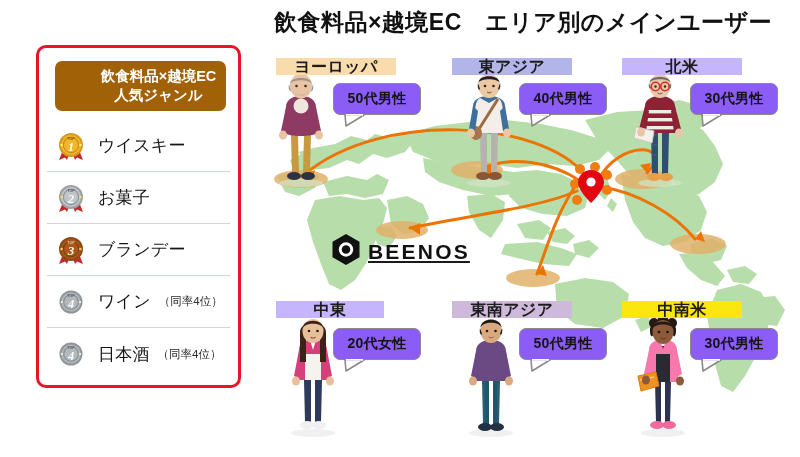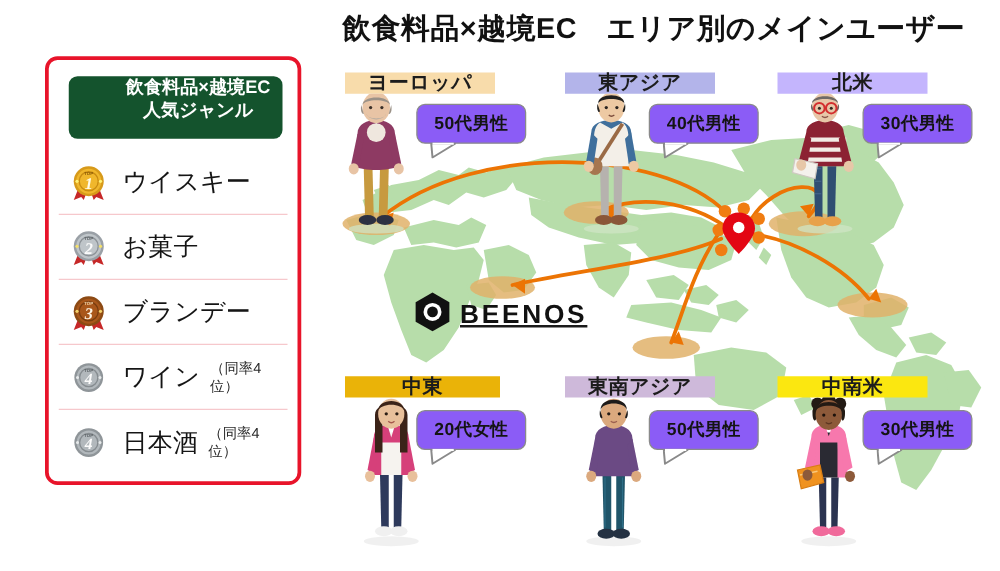--- a/index.html
+++ b/index.html
@@ -49,30 +49,30 @@
     border-radius: 10px;
     background: #ffffff;
     box-sizing: border-box;
   }
   .rank-badge {
     position: absolute;
     left: 16px;
     top: 13px;
     width: 171px;
     height: 50px;
-    background: #14532d;
+    background: #a16207;
     border-radius: 7px;
     color: #ffffff;
     font-size: 14.5px;
     font-weight: bold;
     text-align: center;
     display: flex;
     flex-direction: column;
     align-items: center;
-    justify-content: flex-start;
+    justify-content: center;
     line-height: 1.32;
     box-sizing: border-box;
     padding-left: 36px;
   }
   .rank-list {
     position: absolute;
     left: 8px;
     top: 72px;
     right: 8px;
     bottom: 6px;
@@ -90,21 +90,21 @@
   .medal {
     position: relative;
     width: 32px;
     height: 32px;
     flex: 0 0 32px;
     margin-right: 11px;
   }
   .medal svg { display: block; }
 
   .rank-text {
-    font-size: 20px;
+    font-size: 17px;
     font-weight: 500;
     color: #151515;
     white-space: nowrap;
     letter-spacing: .2px;
   }
   .rank-note {
     font-size: 11.5px;
     color: #2a2a2a;
     margin-left: 8px;
     letter-spacing: 0;
@@ -509,21 +509,21 @@
   <div class="bubble" style="left:690px; top:83px; width:88px; height:32px;">
     <span>30代男性</span>
   </div>
   <div class="bubble-tail" style="left:701px; top:114px;">
     <svg width="22" height="13" viewBox="0 0 22 13">
       <path d="M1 1 L20 1 L2 12 Z" fill="#ffffff" stroke="#8a8a8a" stroke-width="1.6" stroke-linejoin="round"></path>
       <path d="M2 0.5 L19 0.5" stroke="#ffffff" stroke-width="2.4"></path>
     </svg>
   </div>
 
-  <div class="region-chip" style="left:276px; top:301px; width:124px; background:#eab308;">中東</div>
+  <div class="region-chip" style="left:276px; top:301px; width:108px; background:#c4b5fd;">中東</div>
   <div class="person" style="left:280px; top:318px;">
     <svg width="66" height="120" viewBox="0 0 66 120">
       <ellipse cx="33" cy="115" rx="22" ry="4" fill="#e6e6e6" opacity="0.6"></ellipse>
       <path d="M24 62 L31 62 L31 104 L25 104 Z" fill="#2e3a5c"></path>
       <path d="M35 62 L42 62 L41 104 L35 104 Z" fill="#2e3a5c"></path>
       <ellipse cx="27" cy="107" rx="7" ry="4" fill="#f0f0f0"></ellipse>
       <ellipse cx="39" cy="107" rx="7" ry="4" fill="#f0f0f0"></ellipse>
 
       <path d="M25 28 L41 28 L43 62 L23 62 Z" fill="#f6f3ef"></path>
 

